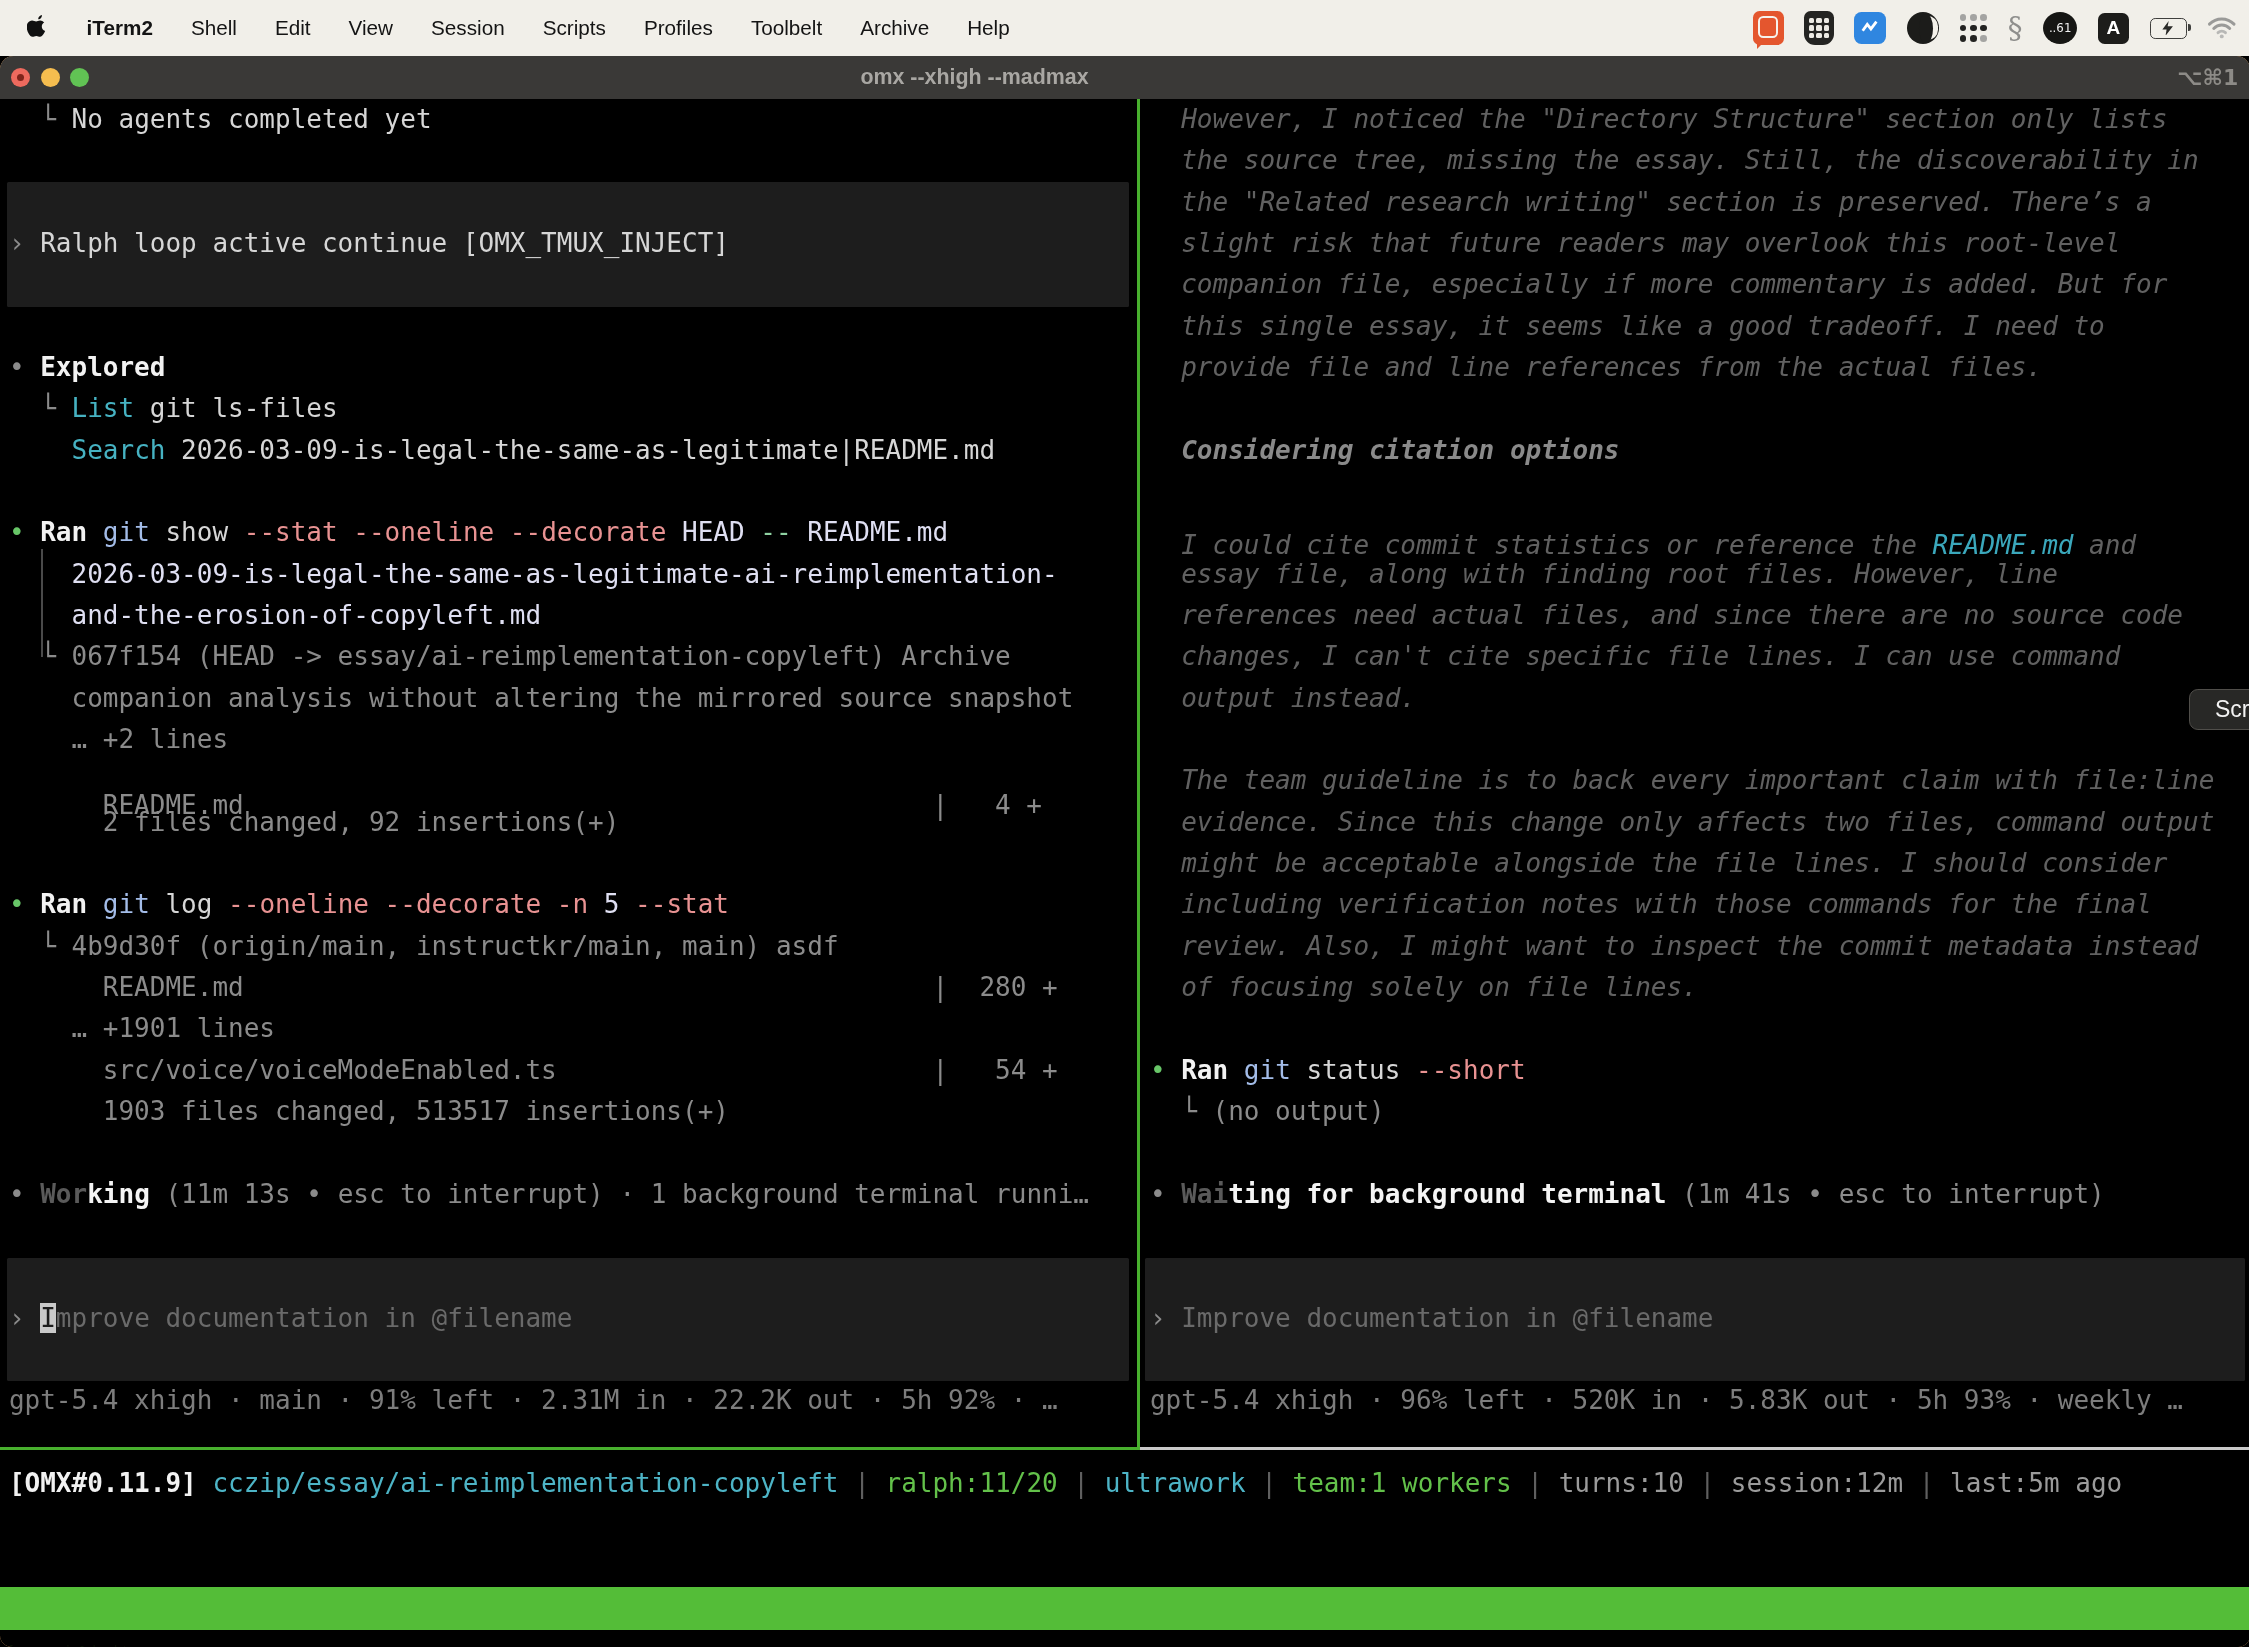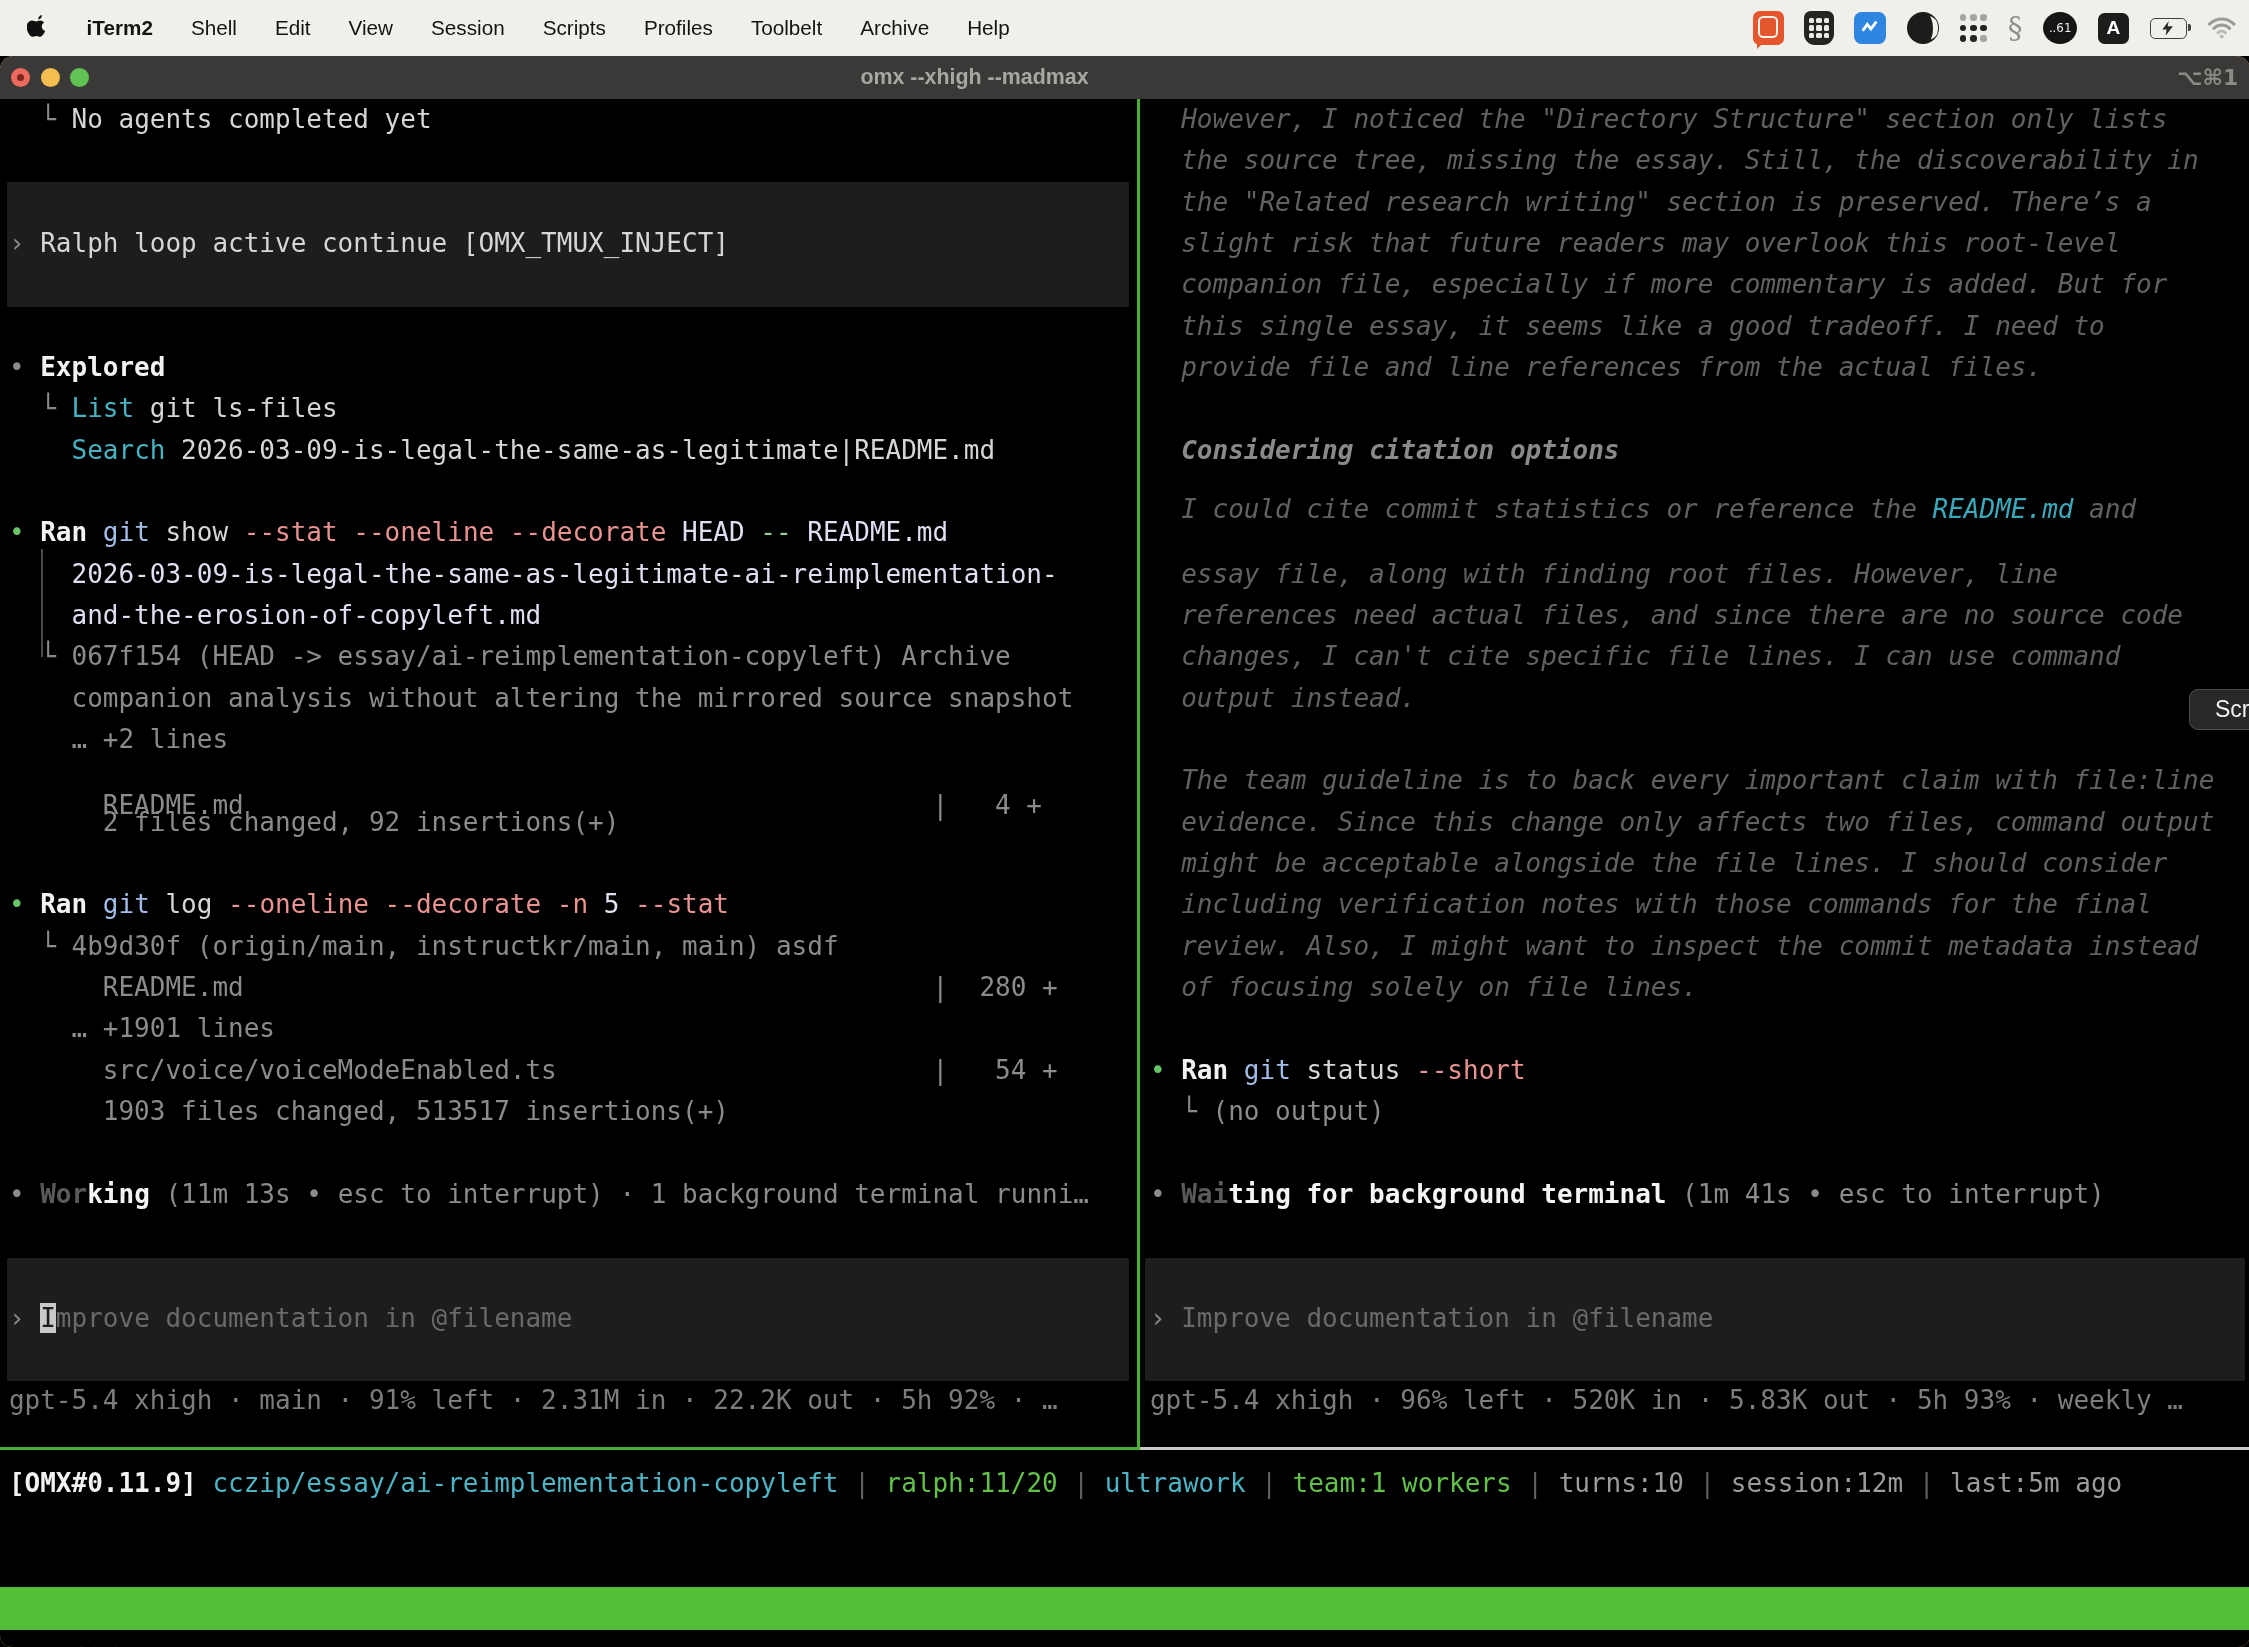--- a/index.html
+++ b/index.html
@@ -214,21 +214,21 @@
     <div class="pane" id="pane-right">
       <div class="tbox" style="left:4.4px;top:1159px;width:1100px;height:123px;"></div>
     <div class="tline" style="top: 0px;"><span class="s-think">  However, I noticed the "Directory Structure" section only lists</span></div>
         <div class="tline" style="top: 41px;"><span class="s-think">  the source tree, missing the essay. Still, the discoverability in</span></div>
         <div class="tline" style="top: 83px;"><span class="s-think">  the "Related research writing" section is preserved. There’s a</span></div>
         <div class="tline" style="top: 165px;"><span class="s-think">  companion file, especially if more commentary is added. But for</span></div>
         <div class="tline" style="top: 124px;"><span class="s-think">  slight risk that future readers may overlook this root-level</span></div>
         <div class="tline" style="top: 207px;"><span class="s-think">  this single essay, it seems like a good tradeoff. I need to</span></div>
         <div class="tline" style="top: 248px;"><span class="s-think">  provide file and line references from the actual files.</span></div>
         <div class="tline" style="top: 331px;"><span class="s-thinkb">  Considering citation options</span></div>
-        <div class="tline" style="top: 390px;"><span class="s-think">  I could cite commit statistics or reference the </span><span class="s-teali">README.md</span><span class="s-think"> and</span></div>
+        <div class="tline" style="top: 426px;"><span class="s-think">  I could cite commit statistics or reference the </span><span class="s-teali">README.md</span><span class="s-think"> and</span></div>
         <div class="tline" style="top: 455px;"><span class="s-think">  essay file, along with finding root files. However, line</span></div>
         <div class="tline" style="top: 496px;"><span class="s-think">  references need actual files, and since there are no source code</span></div>
         <div class="tline" style="top: 537px;"><span class="s-think">  changes, I can't cite specific file lines. I can use command</span></div>
         <div class="tline" style="top: 579px; text-align: right;"><span class="s-think">  output instead.</span></div>
         <div class="tline" style="top: 661px;"><span class="s-think">  The team guideline is to back every important claim with file:line</span></div>
         <div class="tline" style="top: 703px;"><span class="s-think">  evidence. Since this change only affects two files, command output</span></div>
         <div class="tline" style="top: 744px;"><span class="s-think">  might be acceptable alongside the file lines. I should consider</span></div>
         <div class="tline" style="top: 785px;"><span class="s-think">  including verification notes with those commands for the final</span></div>
         <div class="tline" style="top: 868px;"><span class="s-think">  of focusing solely on file lines.</span></div>
         <div class="tline" style="top: 827px;"><span class="s-think">  review. Also, I might want to inspect the commit metadata instead</span></div>

